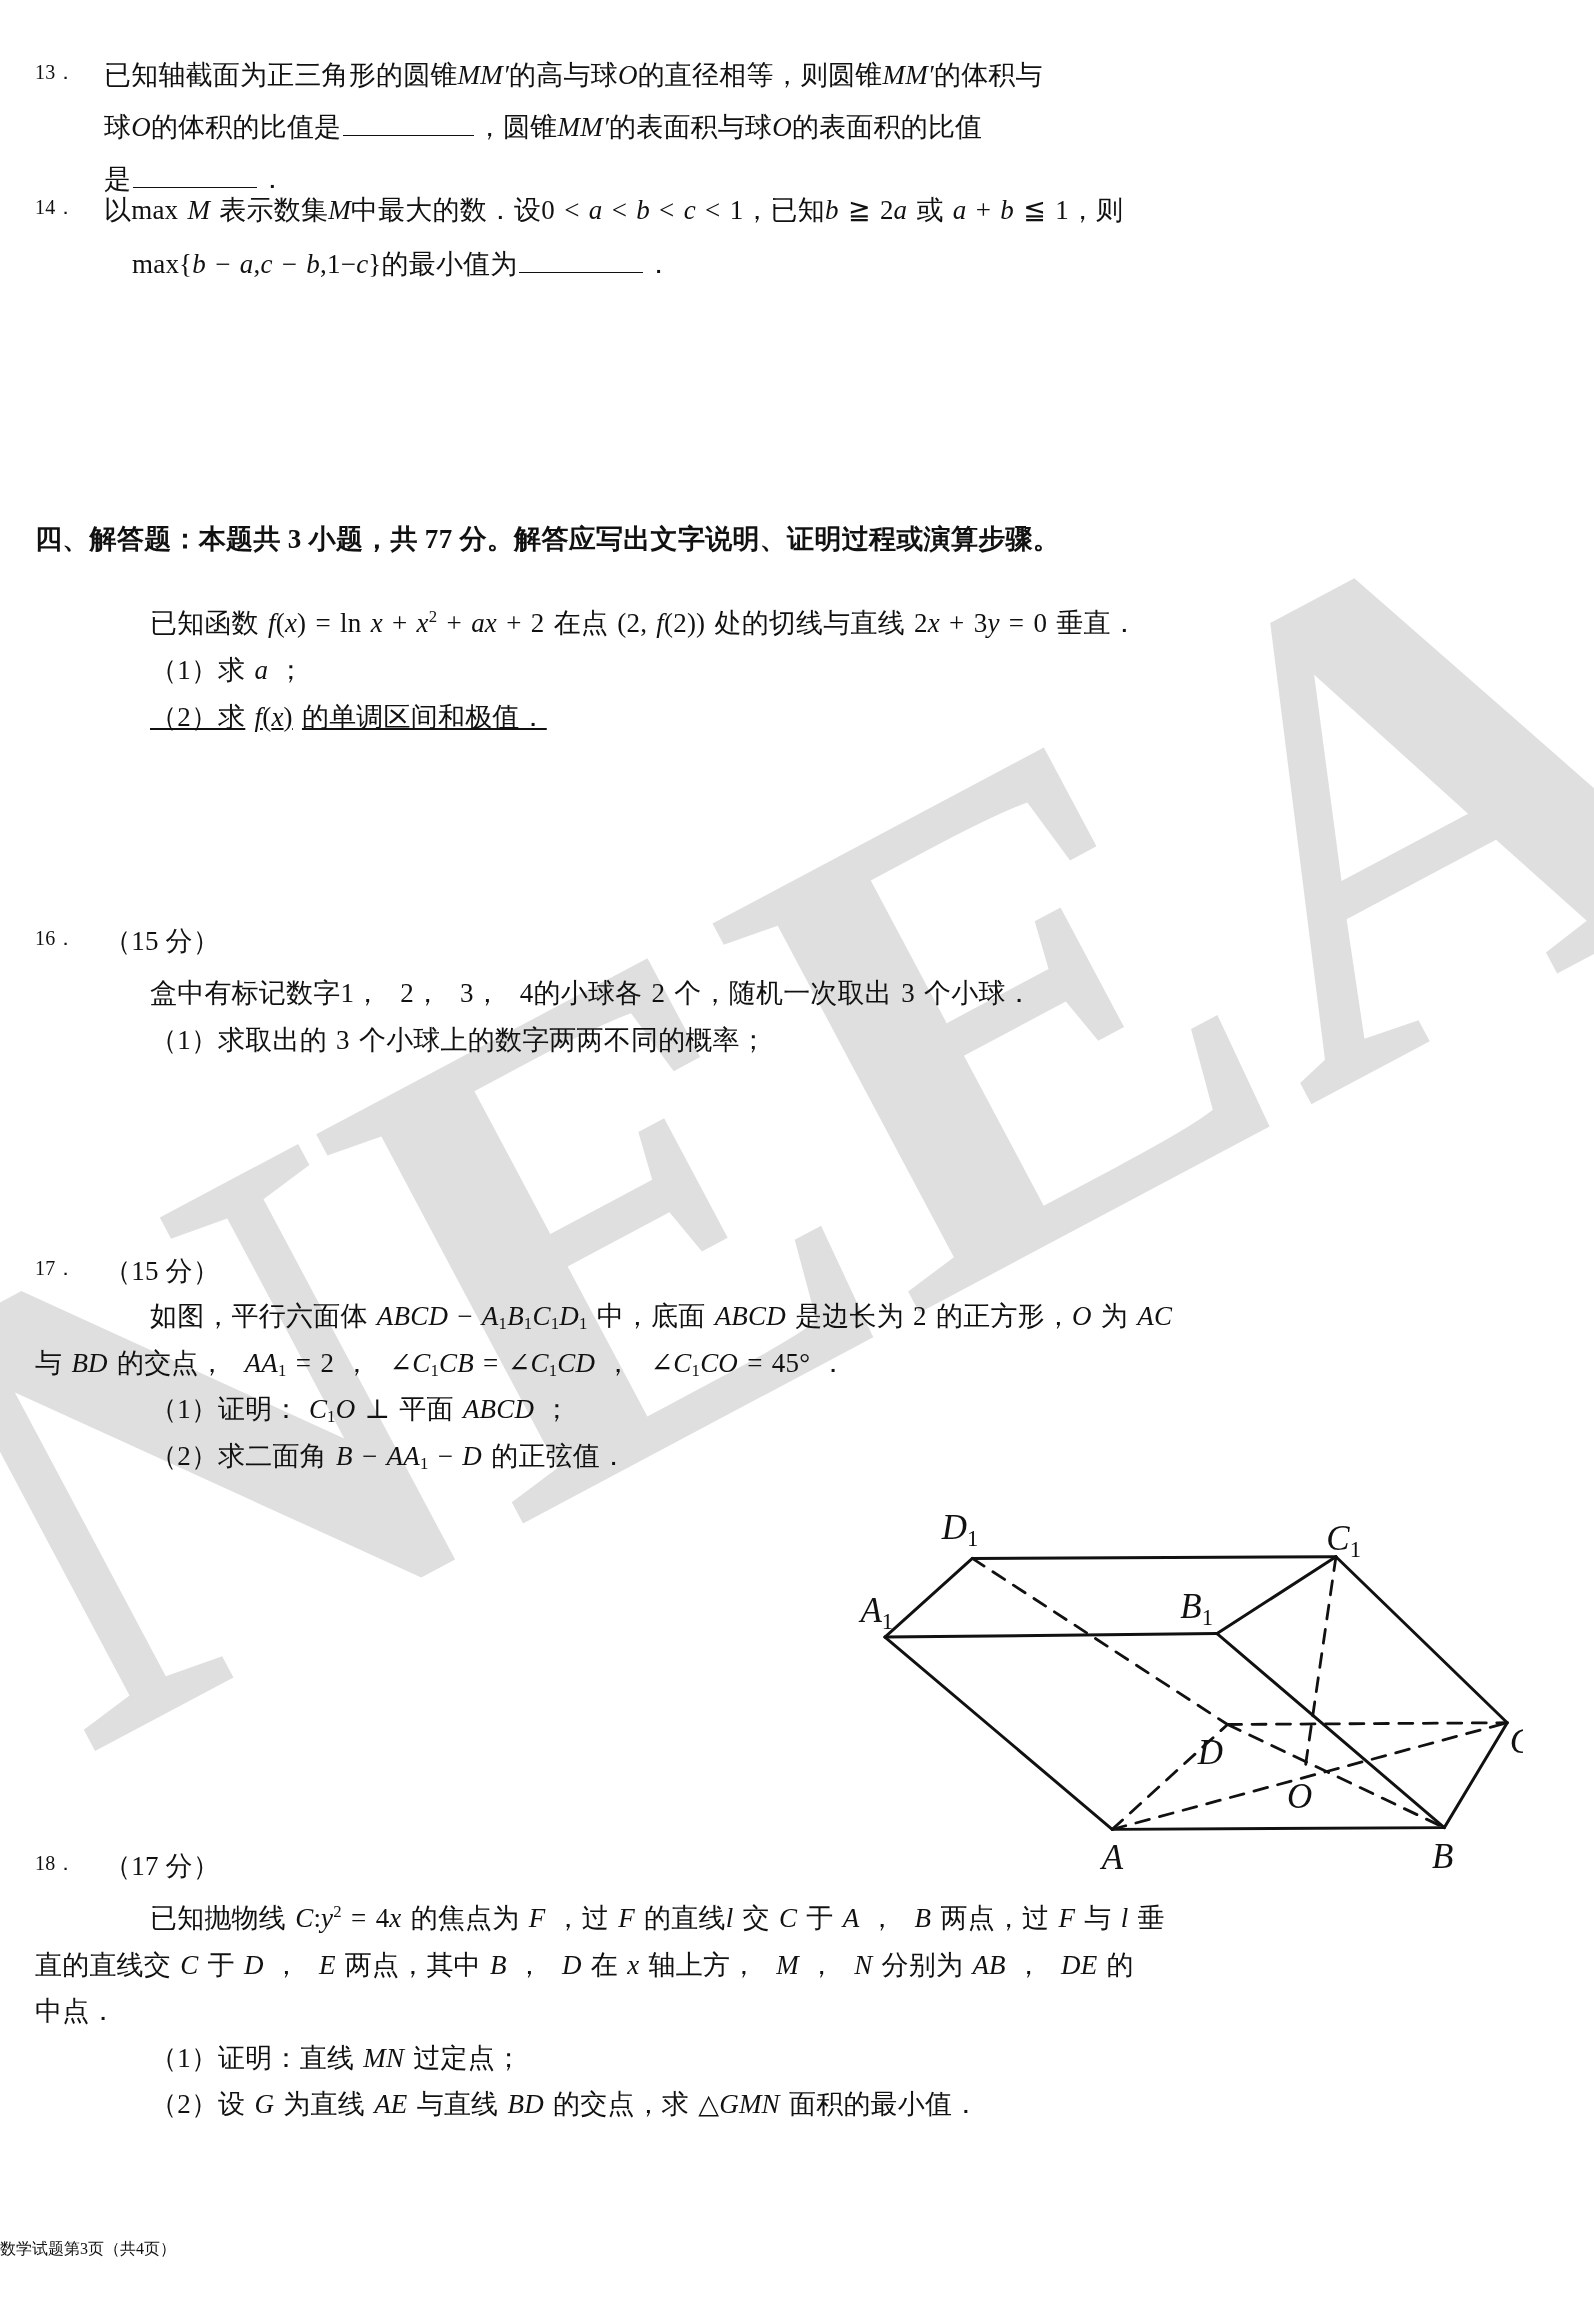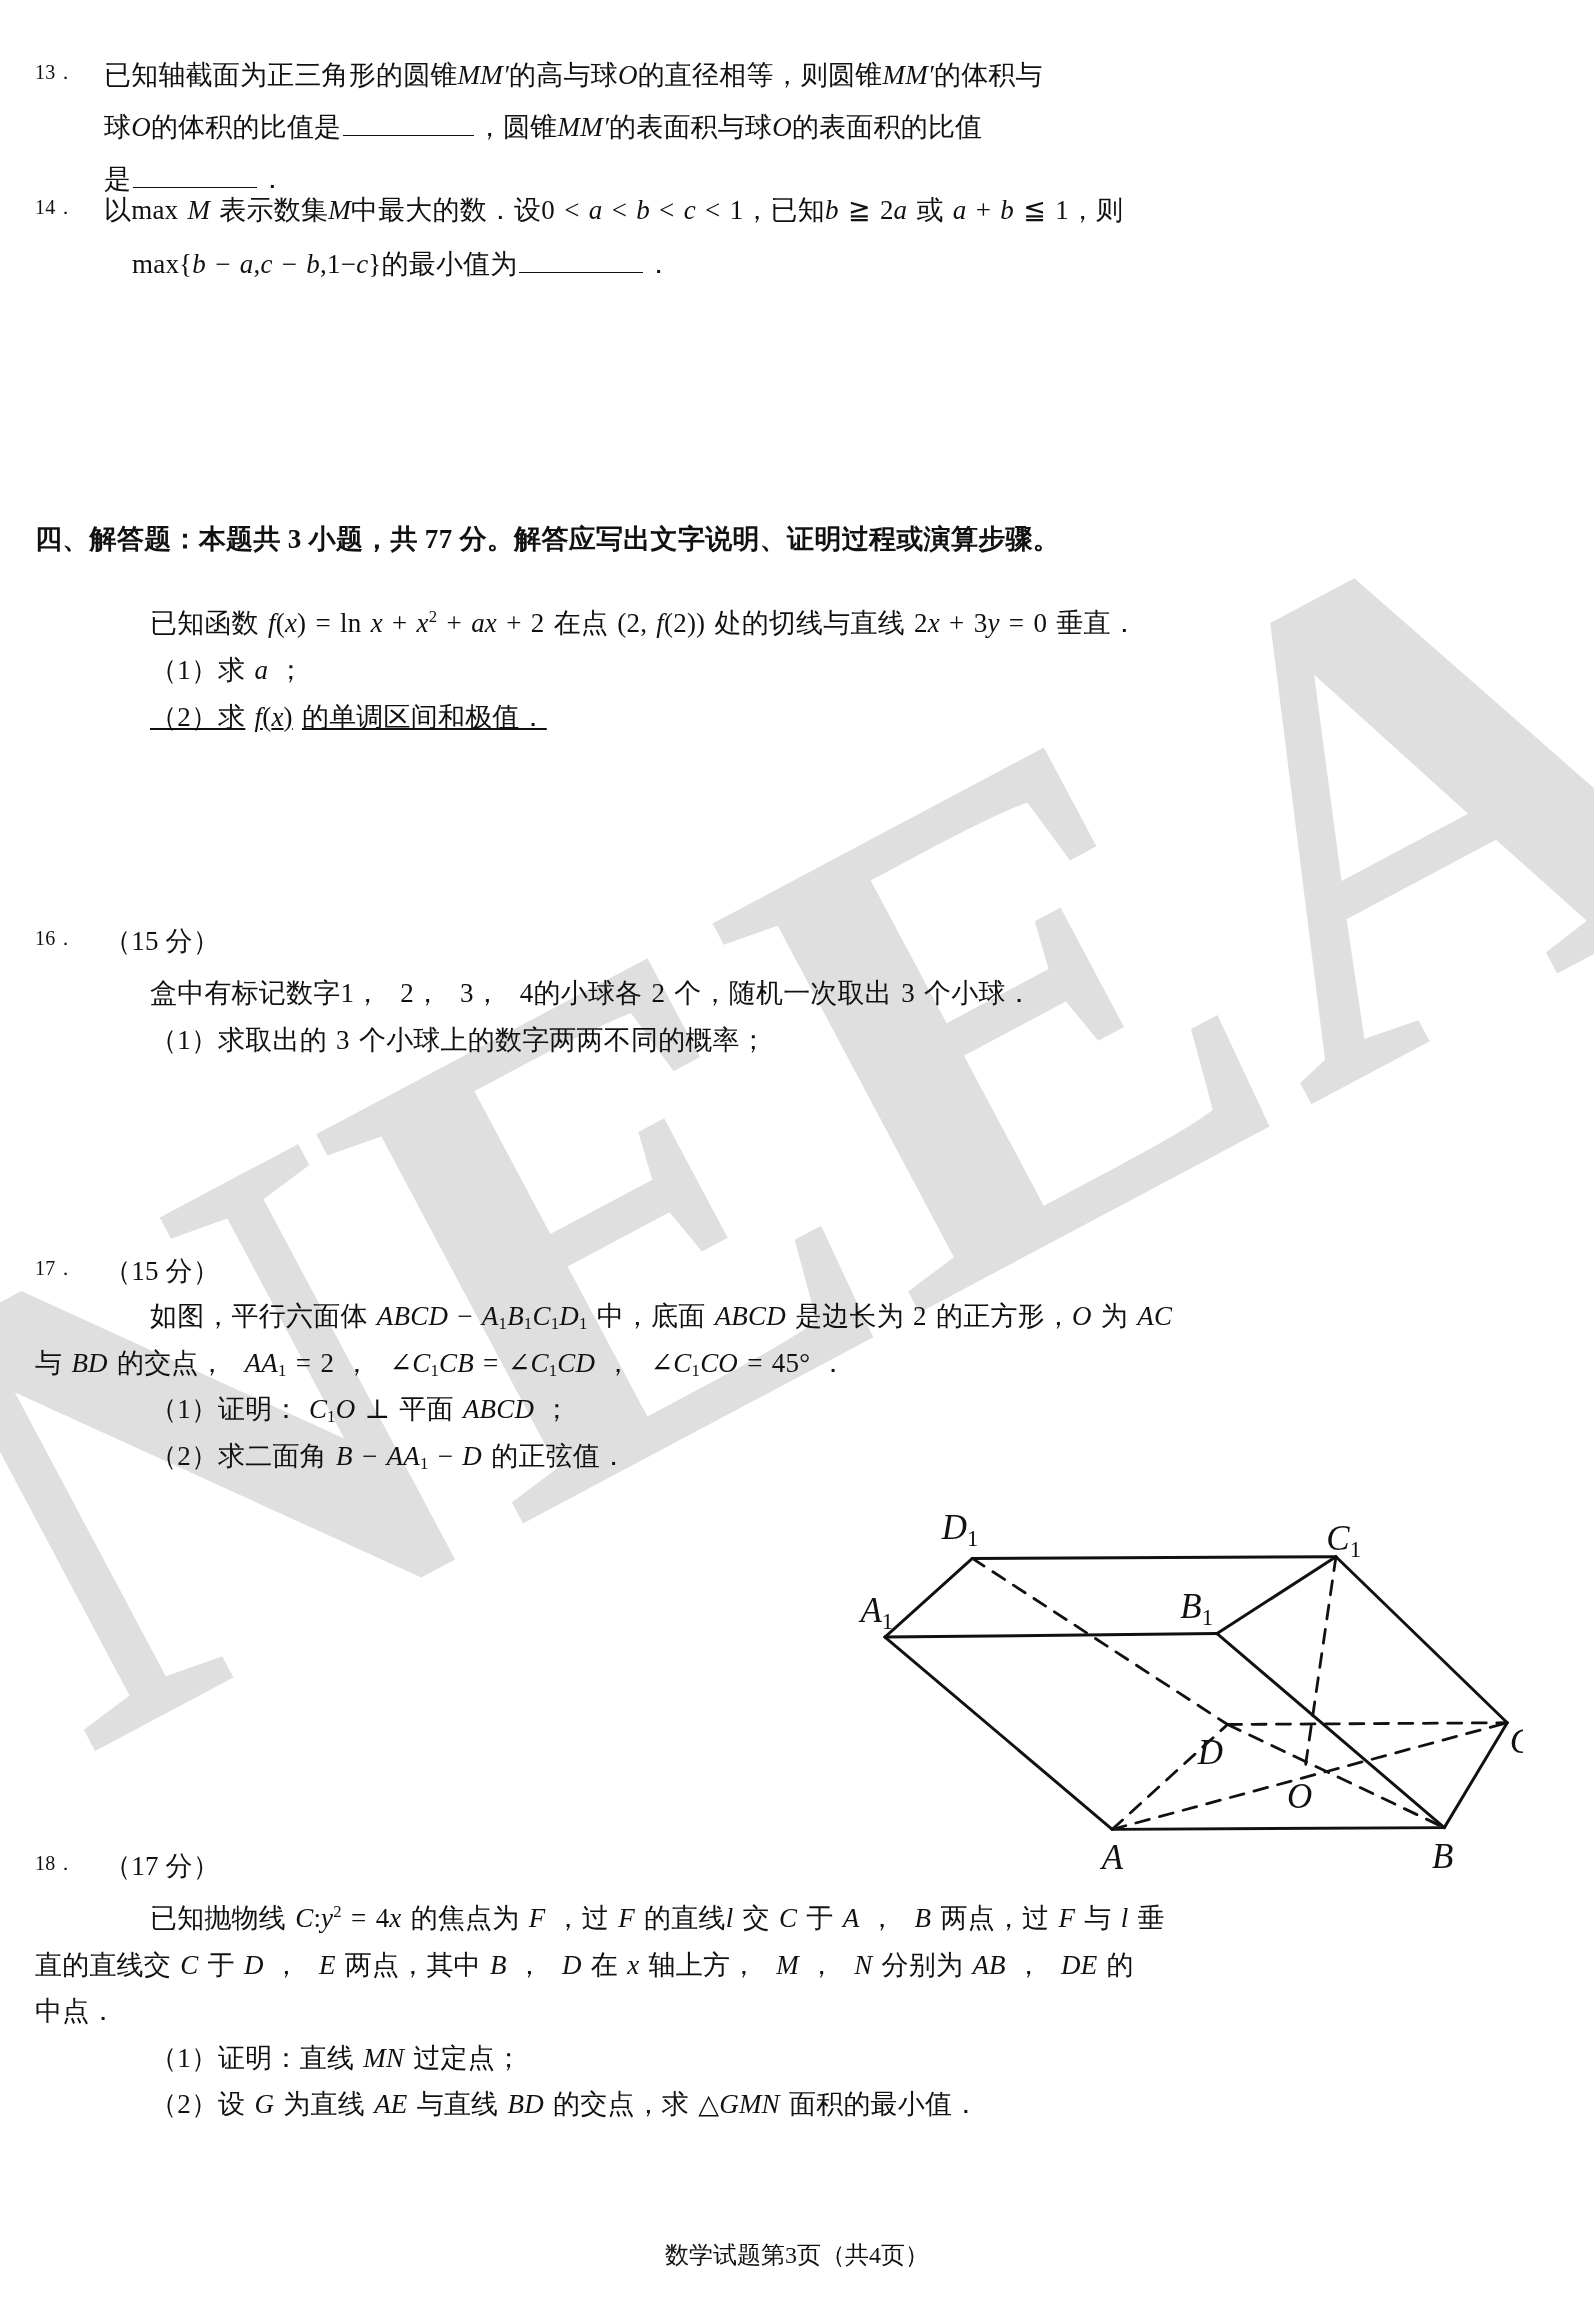--- a/index.html
+++ b/index.html
@@ -91,22 +91,21 @@
     height: 372px;
   }
   #figure-17 svg { display:block; }
 
   
   #footer {
     position: absolute;
     left: 0;
     top: 2239px;
     width: 1594px;
-    text-align: center;
-    font-size: 24px;
+    font-size: 16px;
     white-space: nowrap;
   }
 </style>
 </head>
 <body>
 
 <div id="watermark">
   <svg viewBox="0 0 1800 2605" xmlns="http://www.w3.org/2000/svg">
     <g fill="#dedede" font-family="Liberation Serif, serif" font-size="760" font-weight="bold" opacity="0.95">
       <text x="900" y="1520" text-anchor="middle" transform="rotate(-28 900 1250)">NEEA</text>

